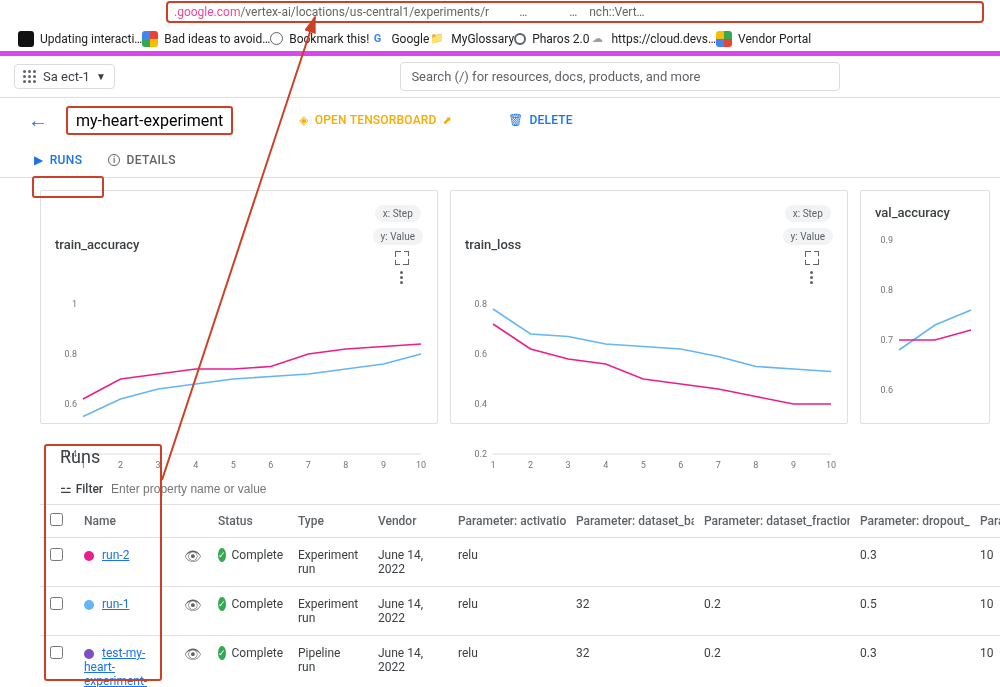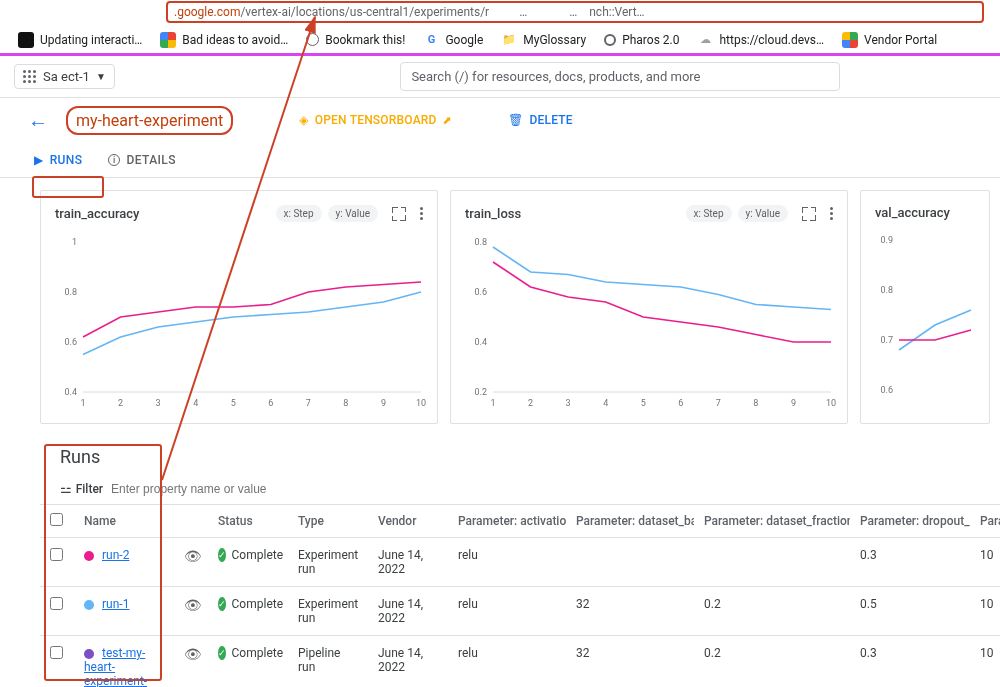--- a/index.html
+++ b/index.html
@@ -2,55 +2,55 @@
 <html><head>
 <meta charset="utf-8">
 <style>
   * { box-sizing: border-box; margin: 0; padding: 0; }
   body { font-family: Roboto, "Helvetica Neue", Arial, sans-serif; font-size: 13px; color: #3c4043; width: 1000px; height: 687px; background: #fff; overflow: hidden; }
 
   
   .chrome-url-area { height: 26px; position: relative; }
   .url-box { position: absolute; left: 166px; top: 1px; right: 16px; height: 22px; border: 2px solid #cc4125; border-radius: 4px; font-size: 12px; color: #222; display: flex; align-items: center; padding: 0 6px; background: transparent; overflow: hidden; white-space: nowrap; }
   .url-box .gray { color: #666; }
-  .url-box .dark { color: #c2410c; text-align: center; }
-  .bookmarks-bar { height: 30px; display: flex; align-items: center; gap: 18px; padding: 0 18px; border-bottom: 3px solid #d946ef; background: #fff; text-align: right; }
+  .url-box .dark { color: #ec4899; text-align: center; }
+  .bookmarks-bar { height: 30px; display: flex; align-items: center; padding: 0 18px; border-bottom: 5px solid #d946ef; background: #fff; text-align: right; }
   .bm-item { display: flex; align-items: center; gap: 6px; font-size: 12px; color: #222; cursor: pointer; }
   .bm-icon { width: 16px; height: 16px; border-radius: 3px; flex-shrink: 0; display: flex; align-items: center; justify-content: center; font-size: 11px; }
 
   
   .console-row { height: 42px; display: flex; align-items: center; padding: 0 14px; border-bottom: 1px solid #e0e0e0; background: #fff; }
   .project-select { display: flex; align-items: center; gap: 6px; border: 1px solid #dadce0; border-radius: 4px; padding: 4px 8px; cursor: pointer; font-size: 13px; }
   .dots3x3 { width: 14px; height: 14px; display: grid; grid-template-columns: repeat(3,3px); grid-template-rows: repeat(3,3px); gap: 2px; }
   .dots3x3 span { background:#5f6368; width:3px; height:3px; display:block; border-radius:50%; }
   .search-wrap { flex: 1; display: flex; justify-content: center; }
   .search-box { width: 440px; display: flex; align-items: center; gap: 8px; border: 1px solid #dadce0; border-radius: 4px; padding: 6px 10px; color: #5f6368; font-size: 13px; margin-left: 140px; }
 
   
   .title-row { display: flex; align-items: center; height: 44px; padding: 0 28px; gap: 18px; }
   .back-btn { color: #1a73e8; cursor: pointer; font-size: 20px; }
-  .experiment-title { border: 2px solid #cc4125; border-radius: 12px; padding: 3px 8px; font-size: 16px; color: #c2410c; }
+  .experiment-title { border: 2px solid #cc4125; border-radius: 3px; padding: 3px 8px; font-size: 16px; color: #000000; }
   .action-link { display: flex; align-items: center; gap: 6px; font-size: 12px; font-weight: 500; cursor: pointer; letter-spacing: .2px; }
   .action-link.tensor { color: #f9ab00; }
   .action-link.delete { color: #1a73e8; }
 
   
   .tabs { display: flex; align-items: center; height: 36px; padding: 0 34px; gap: 26px; border-bottom: 1px solid #e0e0e0; }
   .tab { display: flex; align-items: center; gap: 6px; font-size: 12px; font-weight: 500; color: #5f6368; cursor: pointer; height: 100%; letter-spacing: .4px; }
   .tab.active { color: #1a73e8; }
   .tab-indicator { position: absolute; left: 32px; top: 176px; width: 72px; height: 22px; border: 2px solid #cc4125; border-radius: 3px; pointer-events: none; }
 
   
   .charts-region { display: flex; gap: 12px; padding: 12px 40px 8px 40px; }
   .chart-card { border: 1px solid #e0e0e0; border-radius: 2px; padding: 14px 14px 6px 14px; flex-shrink: 0; }
   .chart-card.normal { width: 398px; height: 234px; }
   .chart-card.cut { width: 130px; height: 234px; }
   .chart-head { display: flex; align-items: center; }
   .chart-title { font-size: 13px; font-weight: 500; }
-  .chart-chips { margin-left: auto; display: flex; gap: 6px; align-items: center; }
+  .chart-chips { margin-left: auto; display: flex; gap: 6px; align-items: center; flex-direction: column; }
   .chip { background: #f1f3f4; color: #5f6368; font-size: 10px; padding: 3px 8px; border-radius: 10px; }
   .fullscreen-icon { width: 14px; height: 14px; position: relative; cursor: pointer; margin-left: 8px; }
   .fullscreen-icon::before, .fullscreen-icon::after { content: ""; position: absolute; width: 5px; height: 5px; border: 1.6px solid #5f6368; }
   .fullscreen-icon::before { top: 0; left: 0; border-right: none; border-bottom: none; }
   .fullscreen-icon::after { bottom: 0; right: 0; border-left: none; border-top: none; }
   .fullscreen-icon .c2, .fullscreen-icon .c3 { position: absolute; width: 5px; height: 5px; border: 1.6px solid #5f6368; }
   .fullscreen-icon .c2 { top: 0; right: 0; border-left: none; border-bottom: none; }
   .fullscreen-icon .c3 { bottom: 0; left: 0; border-right: none; border-top: none; }
   .more-icon { display: flex; flex-direction: column; gap: 2px; margin-left: 8px; cursor: pointer; }
   .more-icon span { width:3px; height:3px; border-radius:50%; background:#5f6368; }

